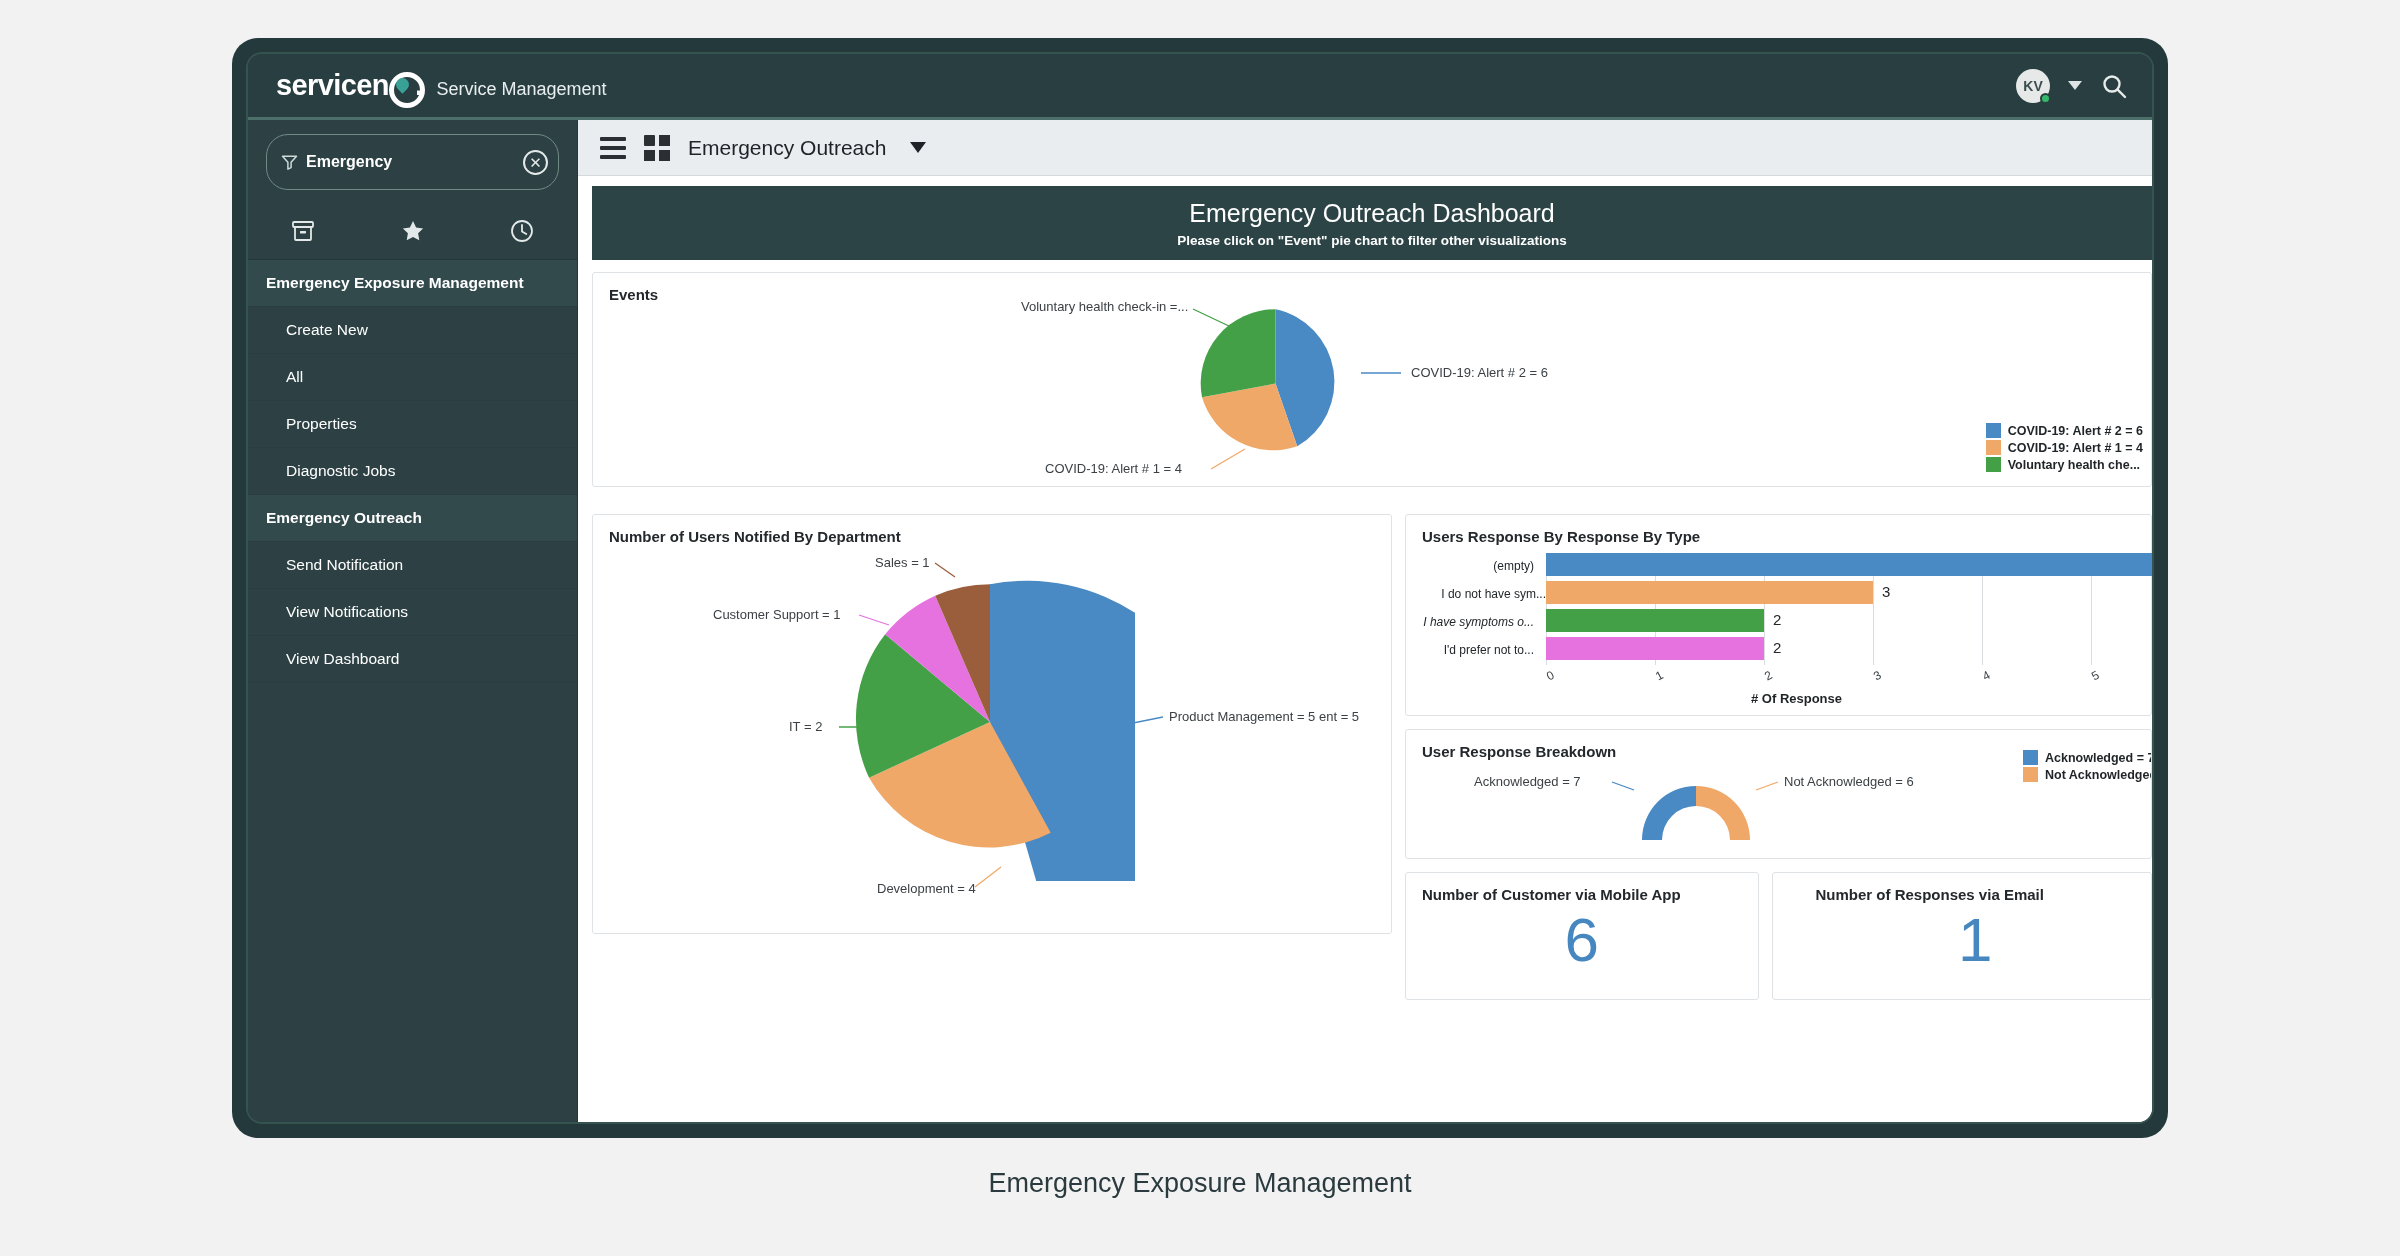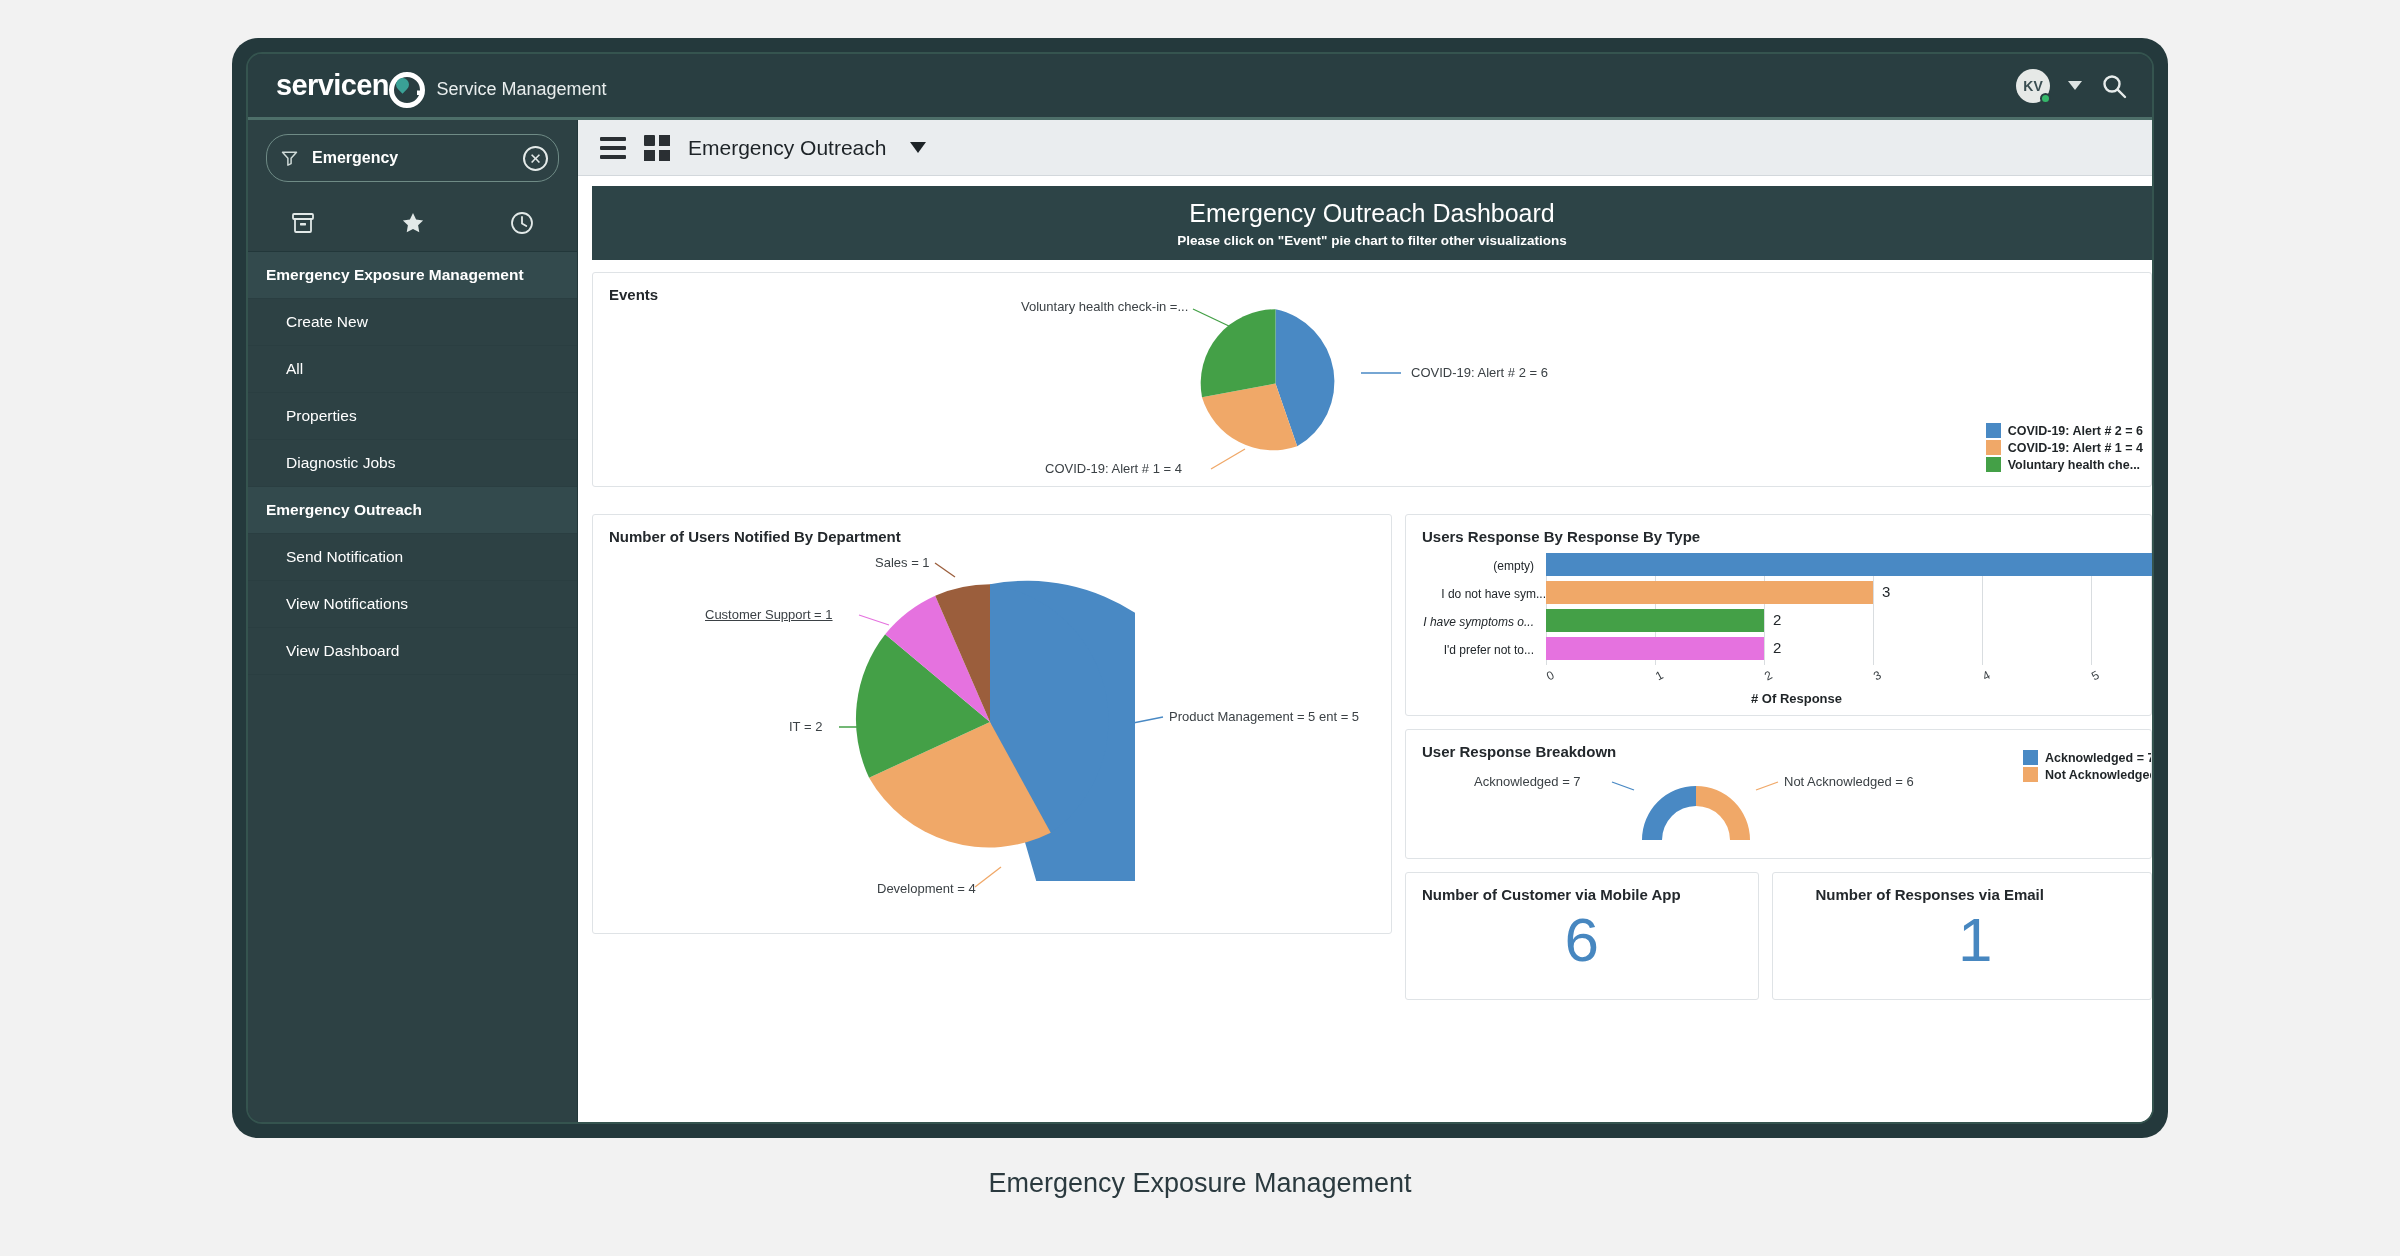--- a/index.html
+++ b/index.html
@@ -83,22 +83,22 @@
 
   
   .sidebar {
     width: 330px; flex: 0 0 330px;
     background: #2d4144;
     border-right: 1px solid #22373a;
     display: flex; flex-direction: column;
   }
   .filter-row { padding: 14px 18px 12px 18px; }
   .filter-box {
-    display: flex; align-items: center; gap: 14px;
-    height: 48px; padding: 0 10px 0 14px;
+    display: flex; align-items: center; gap: 8px;
+    height: 56px; padding: 0 10px 0 14px;
     border: 1px solid #6f8b86; border-radius: 22px;
     background: #2d4144;
   }
   .funnel { width: 17px; height: 17px; flex: 0 0 17px; color: #cfdad8; }
   .filter-val {
     flex: 1; font-size: 16px; color: #ffffff; font-weight: bold;
     white-space: nowrap; overflow: hidden;
   }
   .clear-btn {
     width: 25px; height: 25px; border-radius: 50%;
@@ -390,21 +390,21 @@
                   <line x1="540" y1="208" x2="570" y2="202" stroke="#4989c4" stroke-width="1.3"></line>
                   <line x1="408" y1="352" x2="382" y2="372" stroke="#f0a868" stroke-width="1.3"></line>
                   <line x1="282" y1="212" x2="246" y2="212" stroke="#44a047" stroke-width="1.3"></line>
                   <line x1="296" y1="110" x2="266" y2="100" stroke="#e572df" stroke-width="1.3"></line>
                   <line x1="362" y1="62" x2="342" y2="48" stroke="#9b5e3c" stroke-width="1.3"></line>
                 </svg>
 
                 <span class="lbl" style="left:576px; top:194px;">Product Management = 5 ent = 5</span>
                 <span class="lbl" style="left:284px; top:366px;">Development = 4</span>
                 <span class="lbl" style="left:196px; top:204px;">IT = 2</span>
-                <span class="lbl" style="left:112px; top:92px;text-decoration:underline;">Customer Support = 1</span>
+                <span class="lbl" style="left:120px; top:92px;">Customer Support = 1</span>
                 <span class="lbl" style="left:282px; top:40px;">Sales = 1</span>
               </div>
             </div>
 
             <div class="col-right">
 
               <div class="panel" style="height:202px; margin-bottom:13px;">
                 <div class="panel-title">Users Response By Response By Type</div>
 
                 <div class="barchart" style="position:absolute; left:0; top:30px; right:0; bottom:0;">

